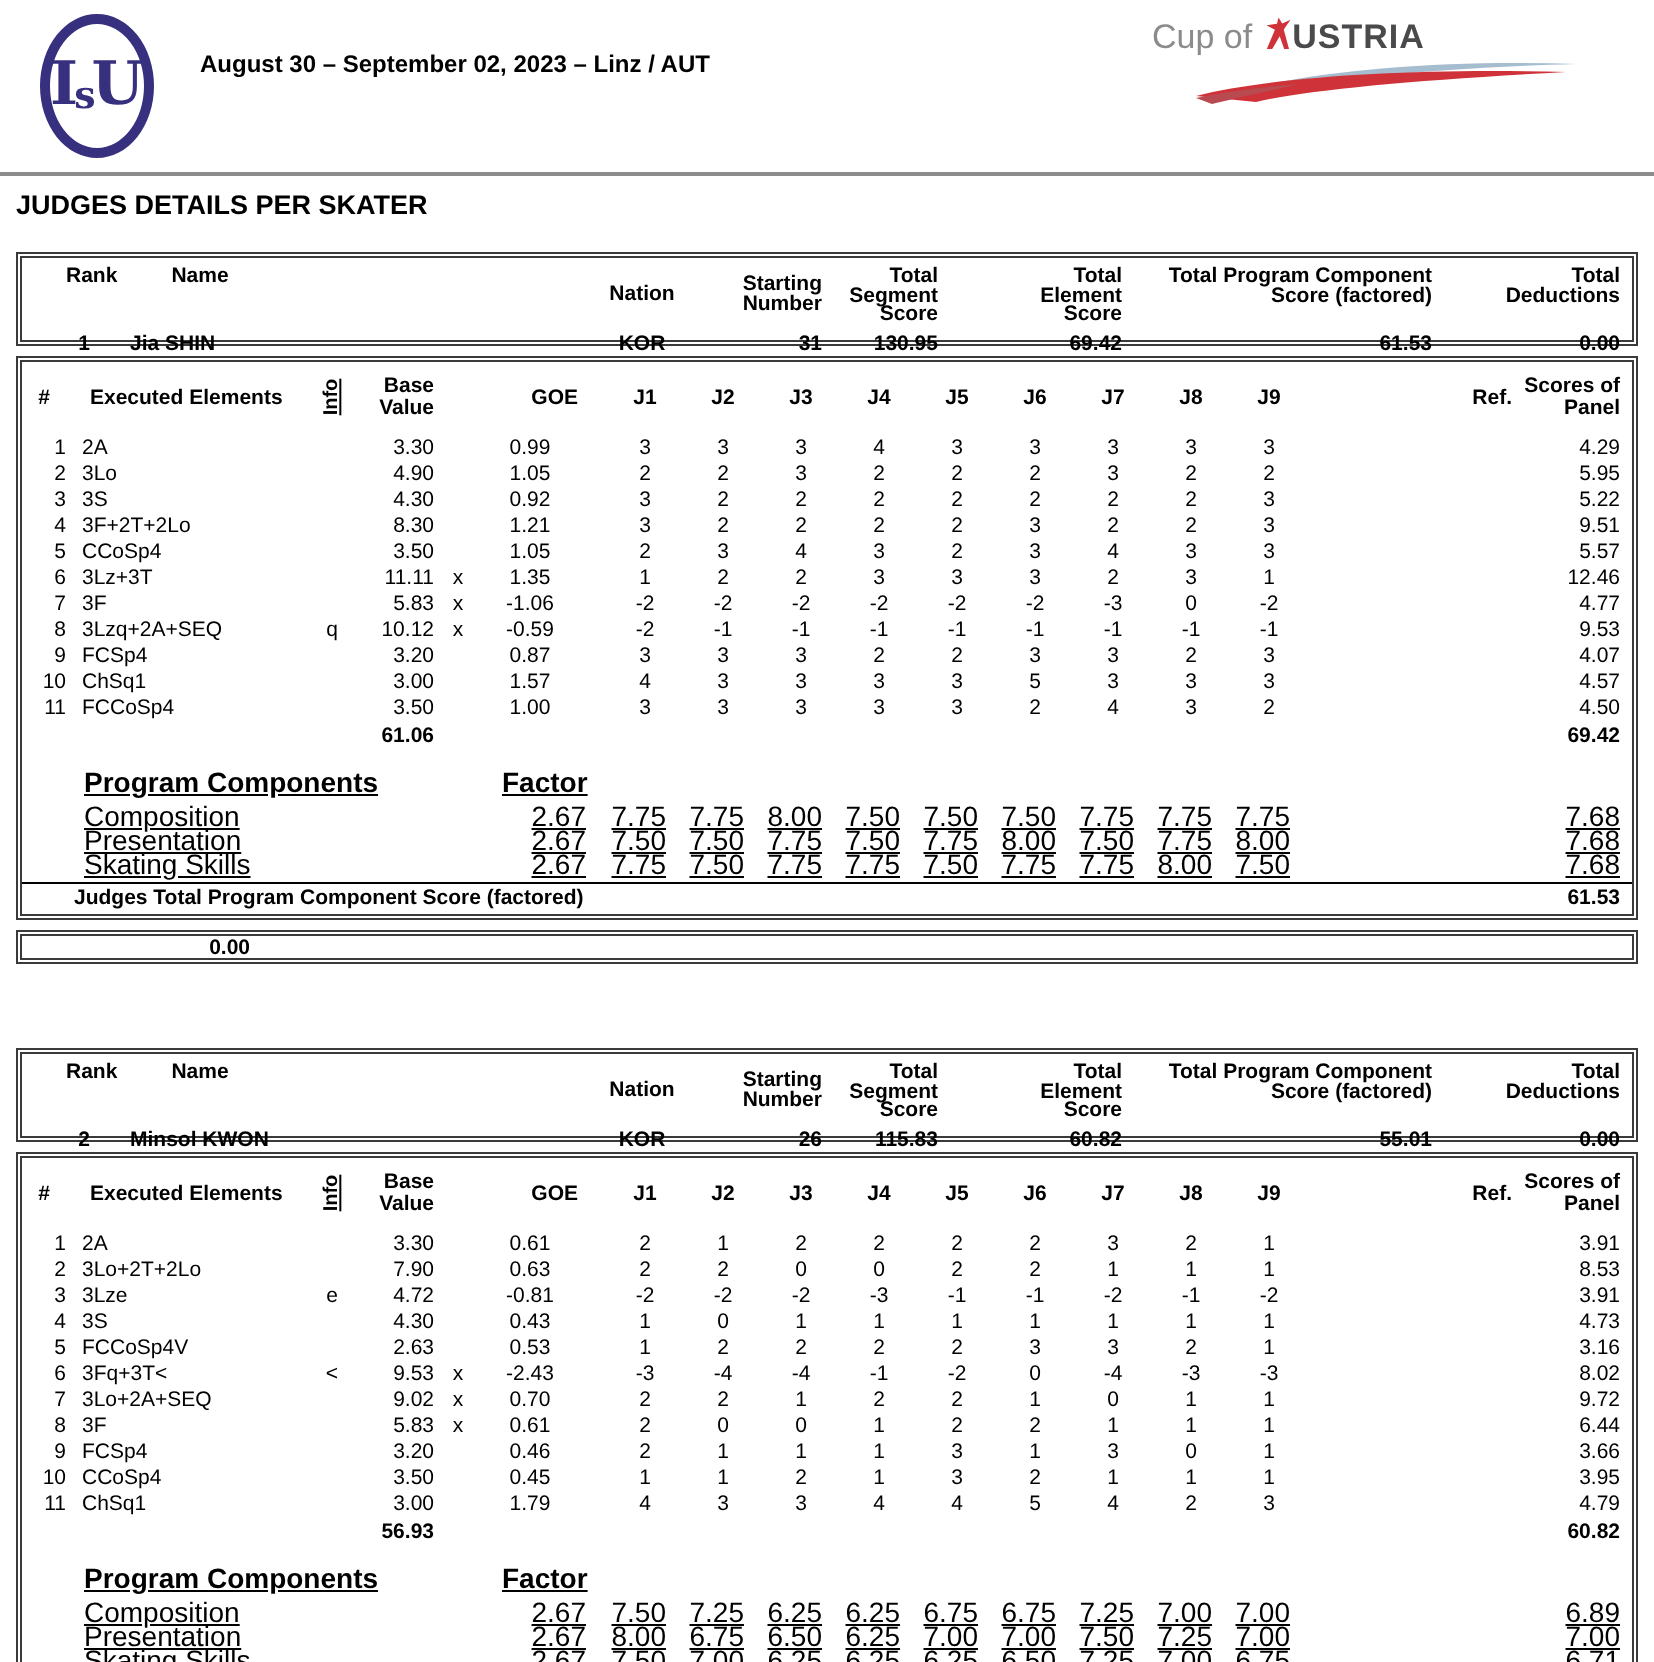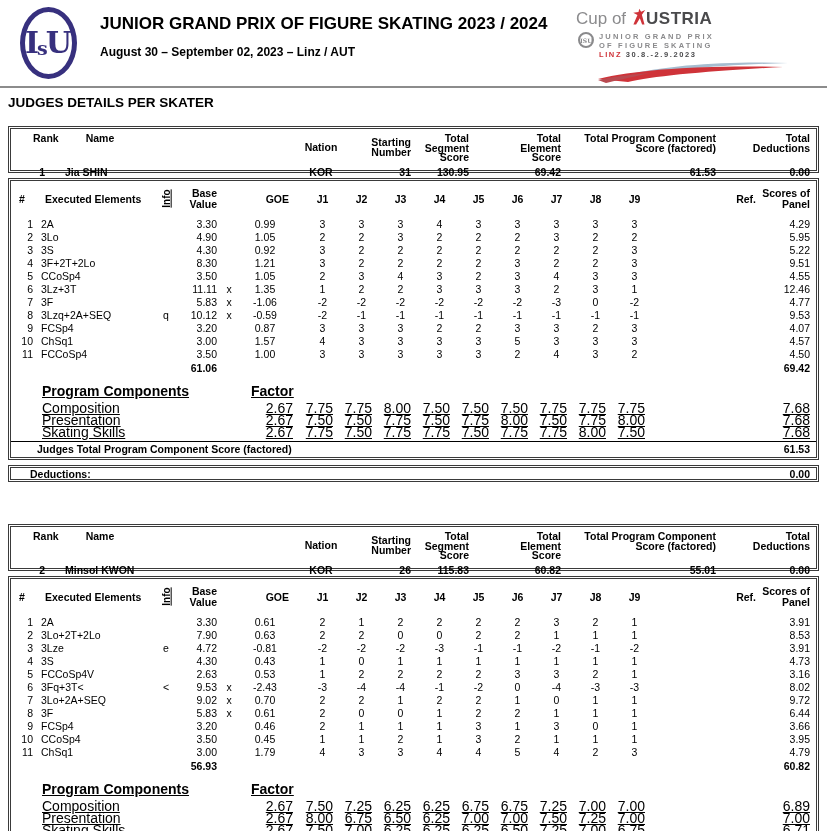--- a/index.html
+++ b/index.html
@@ -108,40 +108,31 @@
 </head>
 <body>
 
 <div class="pageheader">
   <div class="isu-logo">
     <span class="big">I</span>
       <span class="small">s</span>
       <span class="big">U</span>
   </div>
   <div class="title-block">
-    <div class="main-title">JUNIOR GRAND PRIX OF FIGURE SKATING 2023 / 2024</div>
     <div class="sub-title">August 30 – September 02, 2023 – Linz / AUT</div>
   </div>
   <div class="event-logo">
     <div class="cup-line">
       <span class="cup-of">Cup of</span>
       <span class="skater-glyph">
         <svg width="15" height="18" viewBox="0 0 20 24">
             <path d="M11 1 l2.5 4 5.5-2.5 -4.5 6.5 3.5 13 h-3.2 l-3-8.5 -5 8.5 H3.2 L8.6 9.2 3 6.2 l7-1z" fill="#cf3339"></path>
           </svg>
       </span>
       <span class="austria">USTRIA</span>
-    </div>
-    <div class="logo-sub">
-      <div class="mini-isu">ISU</div>
-      <div>
-        <div class="logo-sub-lines">JUNIOR GRAND PRIX</div>
-        <div class="logo-sub-lines">OF FIGURE SKATING</div>
-        <div class="logo-dates"><span class="linz">LINZ</span> <span>30.8.-2.9.2023</span></div>
-      </div>
     </div>
     <svg class="swoosh" width="190" height="22" viewBox="0 0 190 22">
       <path d="M28 14 C 70 4 130 0 190 2 C 120 4 70 9 40 16 Z" fill="#a6bdd0"></path>
       <path d="M0 18 C 40 8 110 4 185 6 C 110 10 55 15 30 21 Z" fill="#cf3339"></path>
       <path d="M0 19 C 20 15 38 13 52 12 C 30 17 16 20 8 22 Z" fill="#b84a50"></path>
     </svg>
   </div>
 </div>
 
 <div class="headings">
@@ -312,21 +303,21 @@
           <div class="j">3</div>
           <div class="j">4</div>
           <div class="j">3</div>
           <div class="j">2</div>
           <div class="j">3</div>
           <div class="j">4</div>
           <div class="j">3</div>
           <div class="j">3</div>
           <div></div>
           <div class="j"></div>
-          <div class="panel">4.55</div>
+          <div class="panel">5.57</div>
         </div>
 
         <div class="el-grid el-row">
           <div class="num">6</div>
           <div class="name">3Lz+3T</div>
           <div class="info"></div>
           <div class="base">11.11</div>
           <div class="xmark">x</div>
           <div class="goe">1.35</div>
           <div></div>
@@ -552,21 +543,20 @@
         </div>
       </div>
 
     <div class="jtotal-row">
       <div class="lbl">Judges Total Program Component Score (factored)</div>
       <div class="val">61.53</div>
     </div>
   </div>
 
   <div class="box ded-box">
-    <div class="lbl">Deductions:</div>
     <div class="val">0.00</div>
   </div>
 </div>
 
 <div class="sec-gap"></div>
 
 <div class="section">
   <div class="box rank-box">
     <div class="rank-row rank-head">
       <div class="rank-left">

